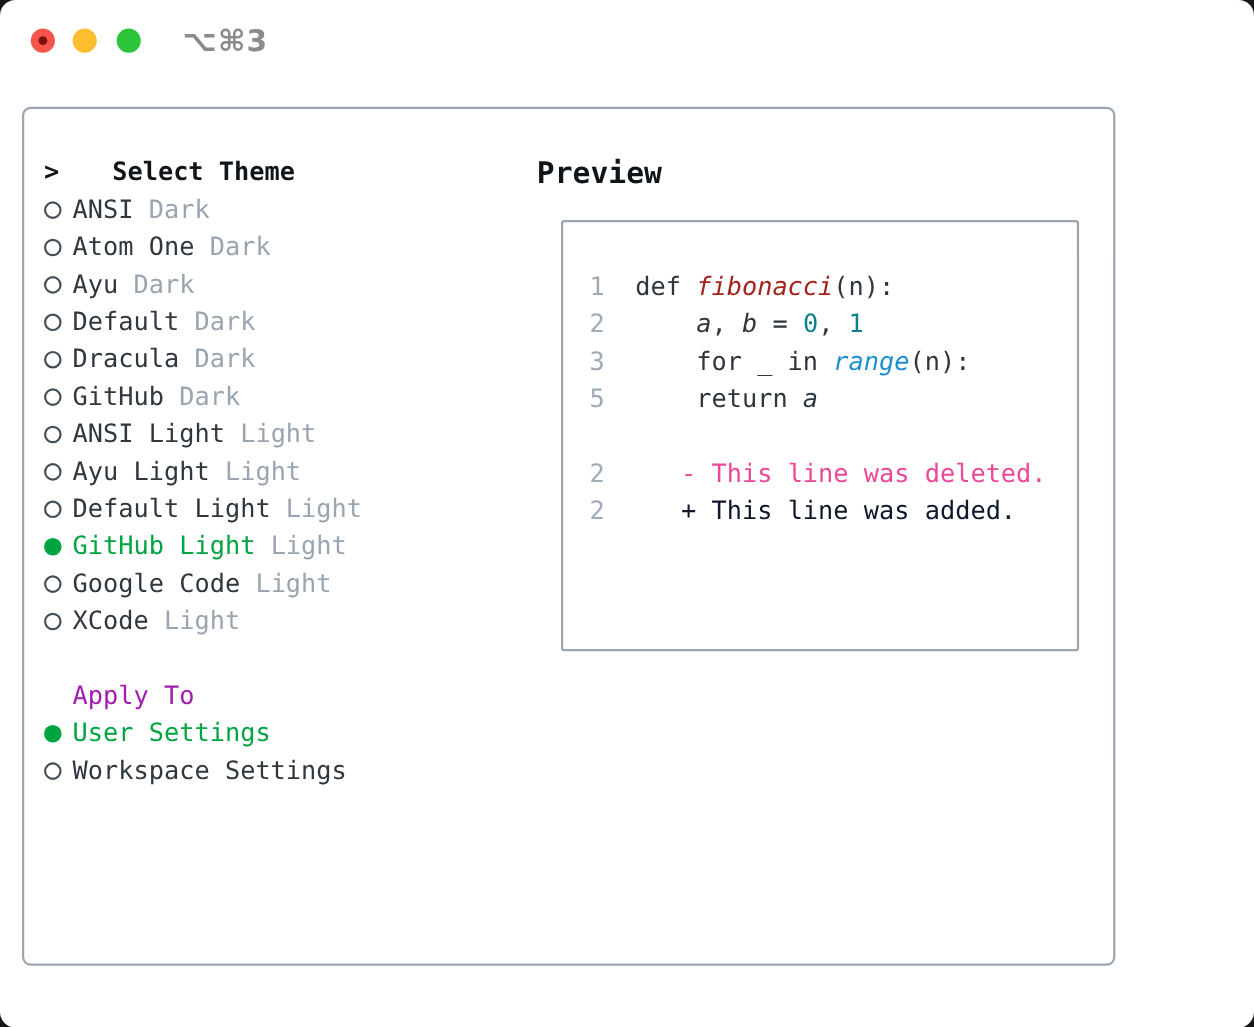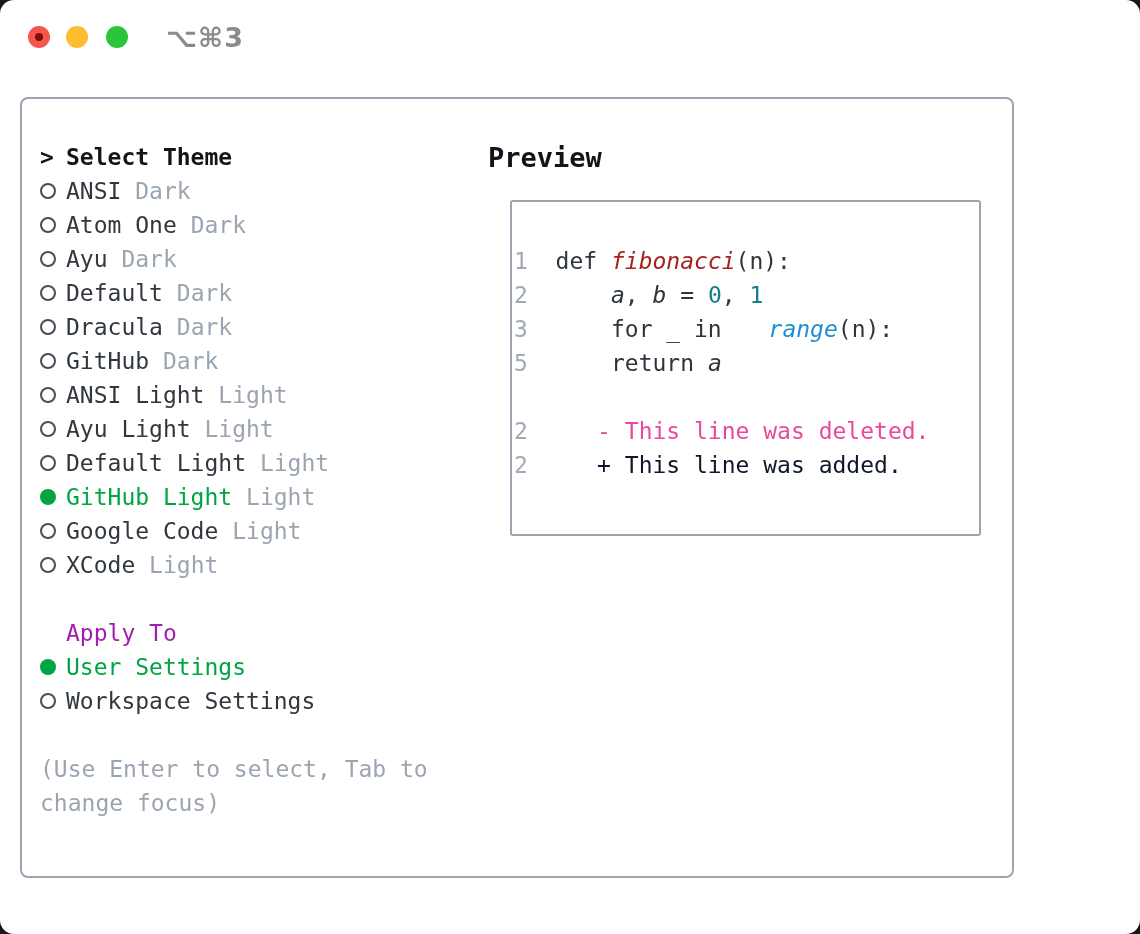--- a/index.html
+++ b/index.html
@@ -25,40 +25,40 @@
   .panel{
     position:absolute;left:20px;top:97px;width:990px;height:777px;
     border:2px solid #9aa5b1;border-radius:8px;background:#fff;
   }
   .leftcol{position:absolute;left:18px;top:41px;width:440px;font-size:23px;}
   .row{display:flex;align-items:center;height:34px;white-space:pre;color:#30373e;}
   .row .mark{width:26px;display:flex;align-items:center;flex:0 0 26px;}
   .ring{width:12px;height:12px;border:2px solid #454f59;border-radius:50%;}
   .dotfill{width:16px;height:16px;border-radius:50%;background:#00a542;}
   .prompt{color:#10151a;font-weight:bold;}
-  .hdr{color:#10151a;font-weight:bold;}
+  .hdr{color:#10151a;font-weight:bold;margin-left:36px;}
   .subhdr{color:#a21caf;}
   .variant{color:#9aa5b1;}
   .row.selected .name{color:#00a542;}
   .spacer{height:34px;}
   .hint{color:#9aa5b1;font-size:23px;line-height:34px;width:420px;white-space:normal;}
   
   .preview-title{position:absolute;left:466px;top:41px;height:34px;display:flex;align-items:center;
     font-size:27px;font-weight:bold;color:#10151a;}
   .preview-box{
-    position:absolute;left:488px;top:101px;width:471px;height:336px;
+    position:absolute;left:488px;top:101px;width:471px;height:392px;
     border:2px solid #9aa5b1;border-radius:3px;background:#fff;
-    padding:42px 0 0 2px;box-sizing:border-box;overflow:hidden;
+    padding:42px 0 0 24px;box-sizing:border-box;overflow:hidden;
   }
   .cline{height:34px;font-size:23px;line-height:34px;white-space:pre;}
   .c-gut{color:#a0abb8;}
   .c-code{color:#2e353c;}
   .c-fn{color:#a5231d;font-style:italic;}
   .c-lit{color:#0f7f8a;}
-  .c-blt{color:#1e8fd0;font-style:italic;margin-left:33px;}
+  .c-blt{color:#1e8fd0;font-style:italic;}
   .c-var{color:#2e353c;font-style:italic;}
   .c-ctx{color:#8b9298;}
   .c-del{color:#ec4899;}
   .c-add{color:#0f172a;}
 </style>
 </head>
 <body>
 
 <div class="window">
 
@@ -121,21 +121,20 @@
       </div>
       <div class="row selected">
         <span class="mark"><span class="dotfill"></span></span><span class="name">User Settings</span>
       </div>
       <div class="row">
         <span class="mark"><span class="ring"></span></span><span class="name">Workspace Settings</span>
       </div>
 
       <div class="spacer"></div>
 
-      <div class="hint">(Use Enter to select, Tab to change focus)</div>
     </div>
 
     <div class="preview-title">Preview</div>
 
     <div class="preview-box">
       <div class="cline"><span class="c-gut">1  </span><span class="c-code">def </span><span class="c-fn">fibonacci</span><span class="c-code">(n):</span></div>
       <div class="cline"><span class="c-gut">2  </span><span class="c-code">    </span><span class="c-var">a</span><span class="c-code">, </span><span class="c-var">b</span><span class="c-code"> = </span><span class="c-lit">0</span><span class="c-code">, </span><span class="c-lit">1</span></div>
       <div class="cline"><span class="c-gut">3  </span><span class="c-code">    for _ in </span><span class="c-blt">range</span><span class="c-code">(n):</span></div>
       <div class="cline"><span class="c-gut">5  </span><span class="c-code">    return </span><span class="c-var">a</span></div>
       <div class="cline"></div>

